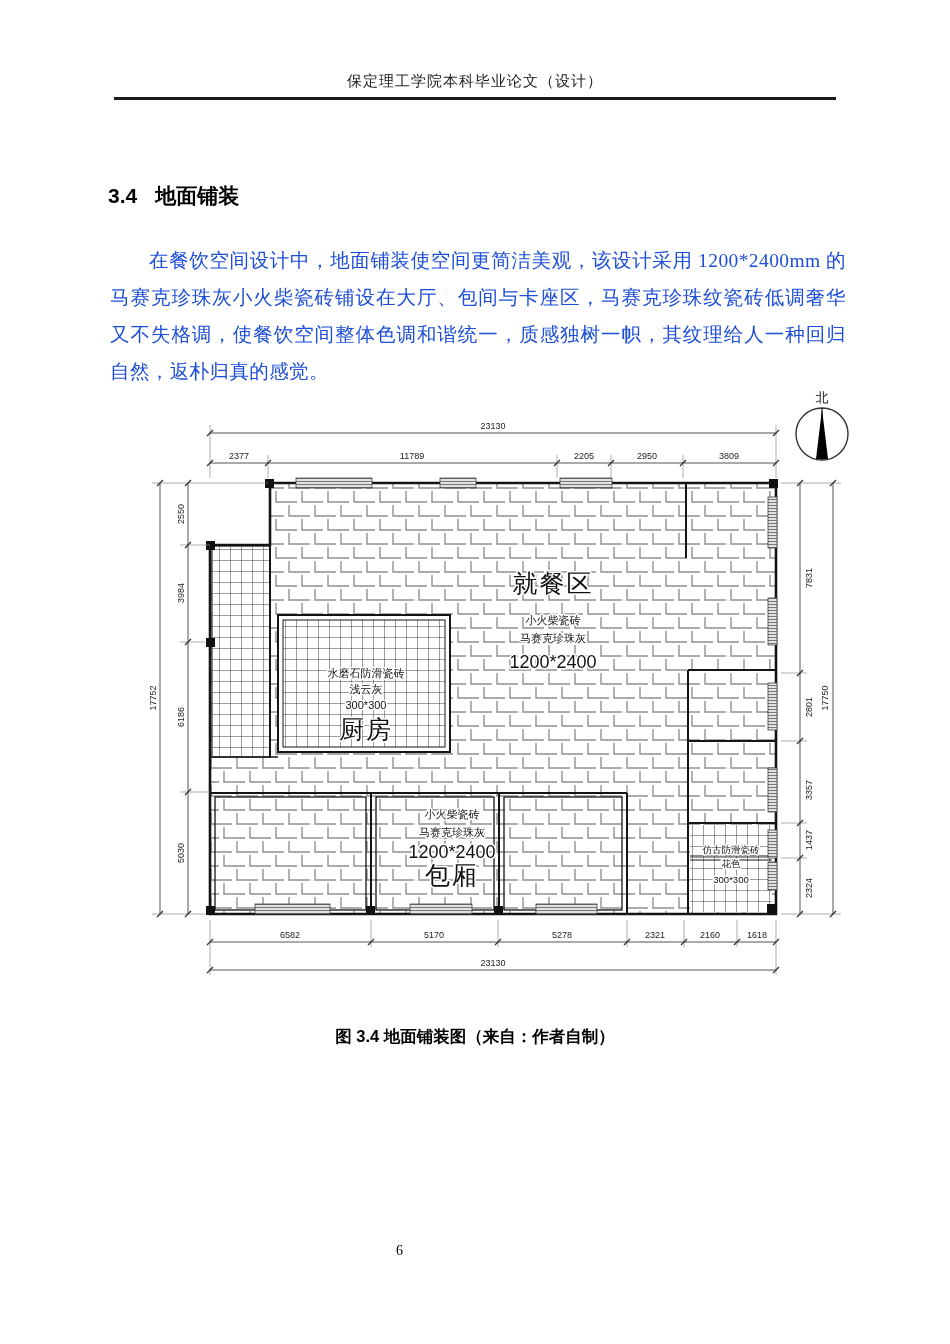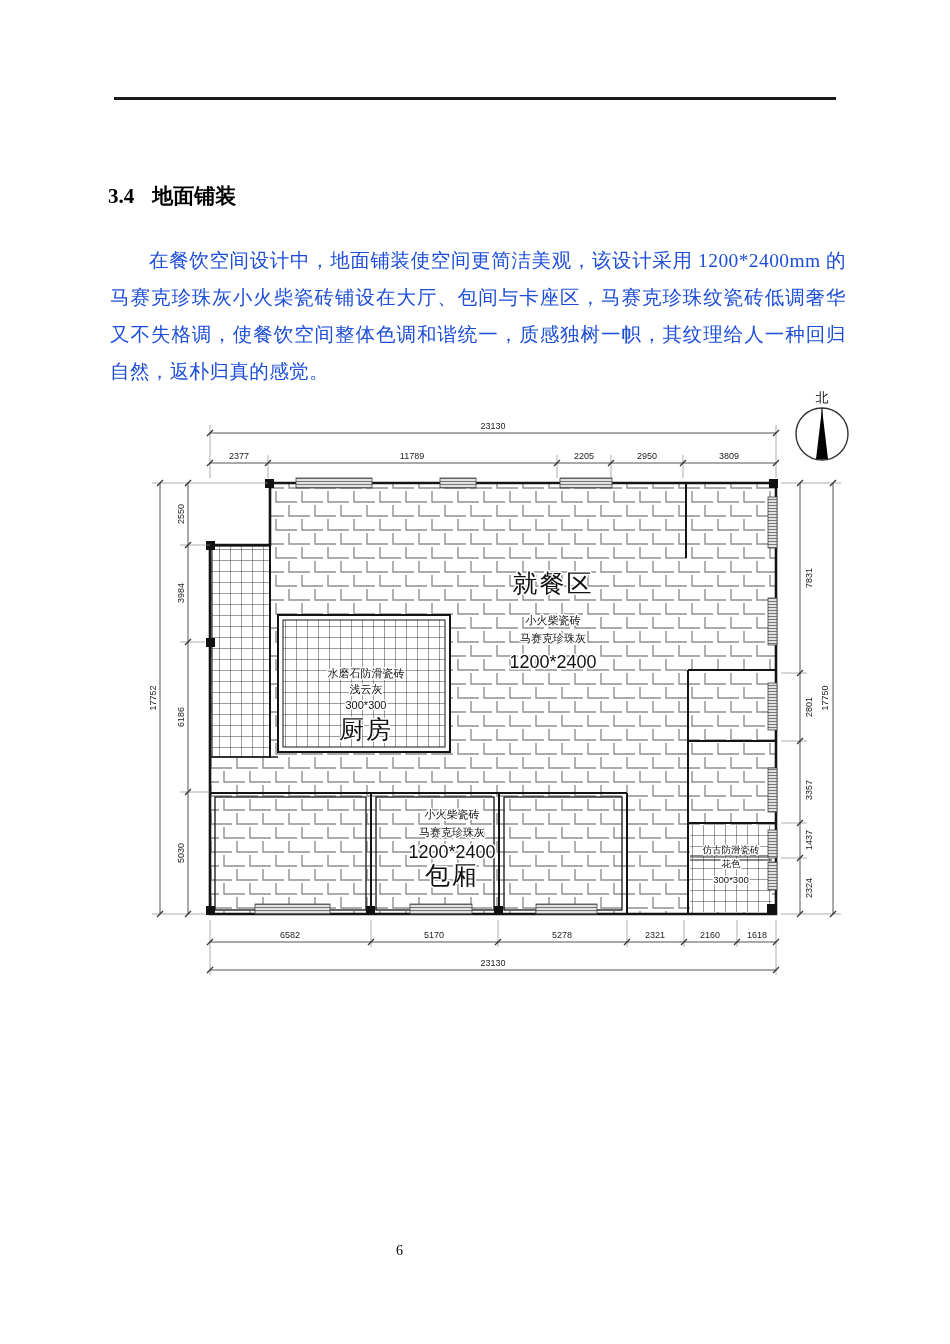--- a/index.html
+++ b/index.html
@@ -10,21 +10,21 @@
   }
   .header-title{
     position:absolute;top:72px;left:0;width:100%;text-align:center;
     font-size:15px;letter-spacing:1px;color:#222;
   }
   .header-rule{
     position:absolute;top:97px;left:114px;width:722px;height:3px;background:#1a1a1a;
   }
   .section-heading{
     position:absolute;top:182px;left:108px;
-    font-family:Liberation Serif, serif;
+    font-family:Liberation Sans, sans-serif;
     font-weight:bold;font-size:21px;color:#000;
   }
   .section-heading .sec-num{margin-right:18px;}
   .body-paragraph{
     position:absolute;top:222px;left:110px;width:736px;
     font-size:19.5px;line-height:37px;text-align:justify;text-justify:inter-ideograph;
     text-indent:2em;color:#1d4ed8;letter-spacing:0.4px;
   }
   .figure-area{position:absolute;left:130px;top:380px;width:740px;height:620px;}
   .figure-caption{
@@ -45,20 +45,21 @@
   svg text.room-mid{font-size:18px;}
   svg text.tile-note{font-size:11px;}
   svg text.tile-note-sm{font-size:9.5px;}
   svg text.north-char{font-size:13px;}
 </style>
 </head>
 <body>
 
 <div class="page">
 
+  <div class="header-title">保定理工学院本科毕业论文（设计）</div>
   <div class="header-rule"></div>
 
   <div class="section-heading">
     <span class="sec-num">3.4</span><span>地面铺装</span>
   </div>
 
   <p class="body-paragraph">在餐饮空间设计中，地面铺装使空间更简洁美观，该设计采用 1200*2400mm 的马赛克珍珠灰小火柴瓷砖铺设在大厅、包间与卡座区，马赛克珍珠纹瓷砖低调奢华又不失格调，使餐饮空间整体色调和谐统一，质感独树一帜，其纹理给人一种回归自然，返朴归真的感觉。</p>
 
   <div class="figure-area">
   <svg width="740" height="620" viewBox="130 380 740 620">
@@ -243,16 +244,17 @@
 
     <g>
       <text class="north-char" x="822" y="402">北</text>
       <circle cx="822" cy="434" r="26" fill="none" stroke="#333" stroke-width="1.4"></circle>
       <polygon points="822,409 816,459 828,459" fill="#000"></polygon>
       <line x1="822" y1="408" x2="822" y2="460" stroke="#000" stroke-width="1"></line>
     </g>
   </svg>
   </div>
 
+  <div class="figure-caption">图 3.4 地面铺装图（来自：作者自制）</div>
 
   <div class="page-number">6</div>
 
 </div>
 
 </body></html>

